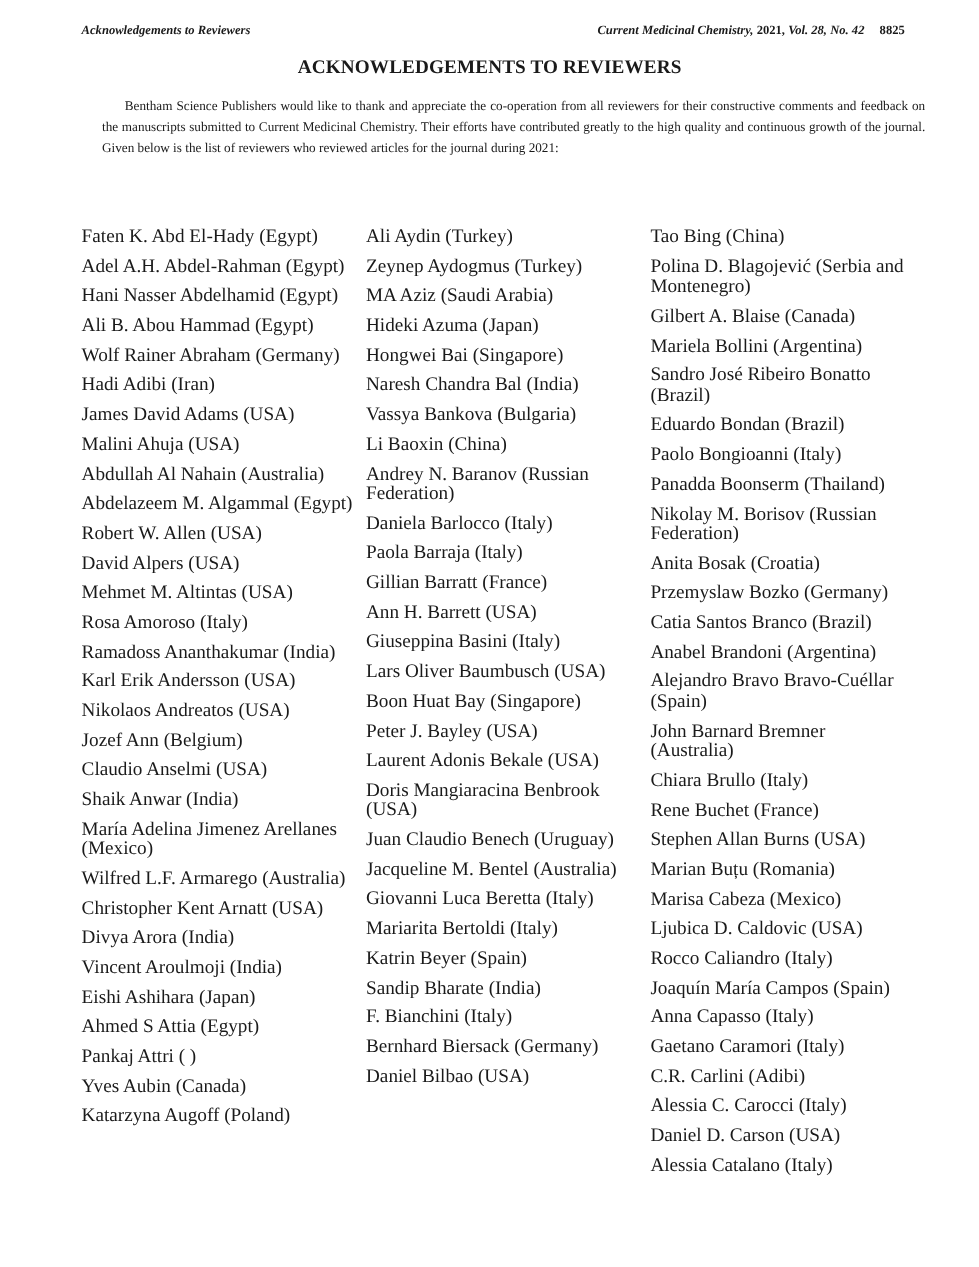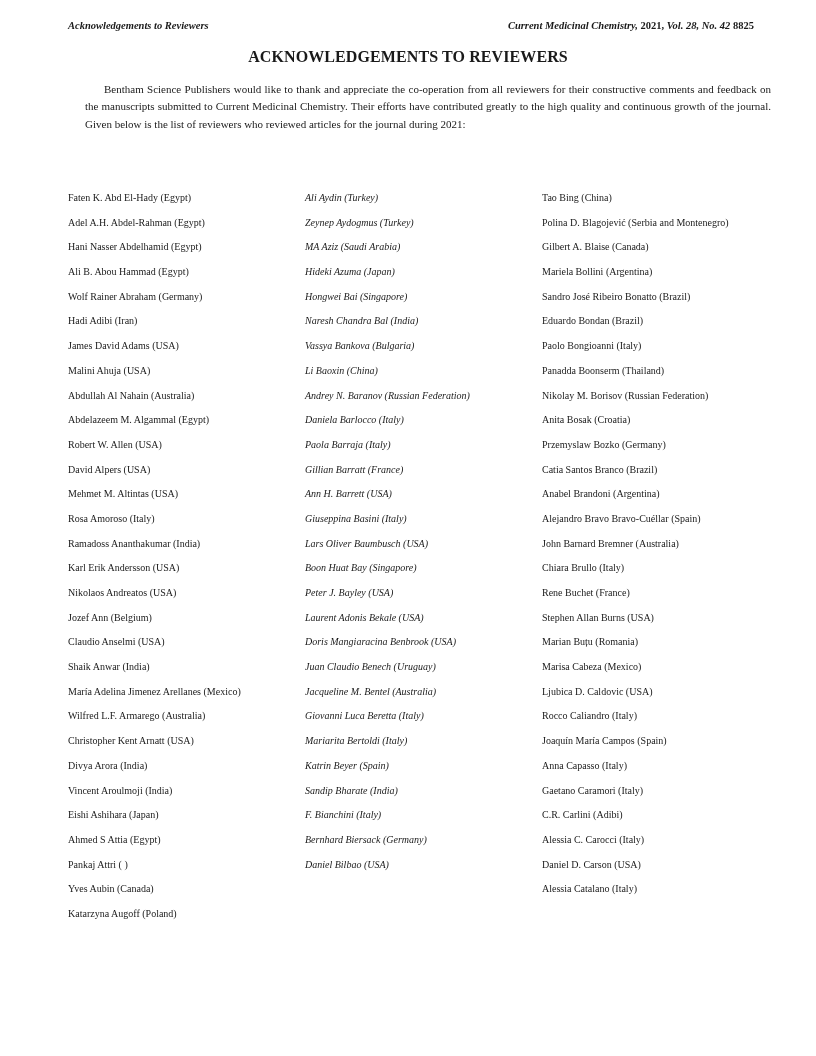--- a/index.html
+++ b/index.html
@@ -6,37 +6,37 @@
   body {
     width: 816px; height: 1056px; position: relative; overflow: hidden;
     font-family: "Liberation Serif", "DejaVu Serif", serif; color: #1a1a1a;
   }
   .running-head {
     position: absolute; top: 20px; left: 68px; right: 62px;
     display: flex; justify-content: space-between;
     font-size: 10.5px; font-weight: bold; font-style: italic;
   }
   .running-head .right .plain { font-style: normal; }
-  .running-head .pagenum { font-style: normal; }
+  .running-head .pagenum { font-style: normal; margin-left: 10px; }
   .title {
     position: absolute; top: 48px; left: 0; right: 0; text-align: center;
     font-size: 16px; font-weight: bold; letter-spacing: 0.1px;
   }
   .intro {
     position: absolute; top: 64px; left: 68px; width: 686px;
     font-size: 11px; line-height: 17.3px; text-align: justify;
     text-indent: 19px; margin: 17px;
   }
   .columns {
     position: absolute; top: 190px; left: 68px; width: 700px;
     display: flex;
   }
-  .col { font-size: 10px; line-height: 16.5px; }
+  .col { font-size: 16px; line-height: 16.5px; }
   .col1 { width: 237px; }
-  .col2 { width: 237px; font-style: italic; }
+  .col2 { width: 237px; }
   .col3 { width: 226px; }
   .entry { margin: 0 0 8.2px 0; padding-right: 8px; }
 </style>
 </head>
 <body>
 
 <div class="running-head">
   <span class="left">Acknowledgements to Reviewers</span>
   <span class="right">
     <span>Current Medicinal Chemistry,</span>

